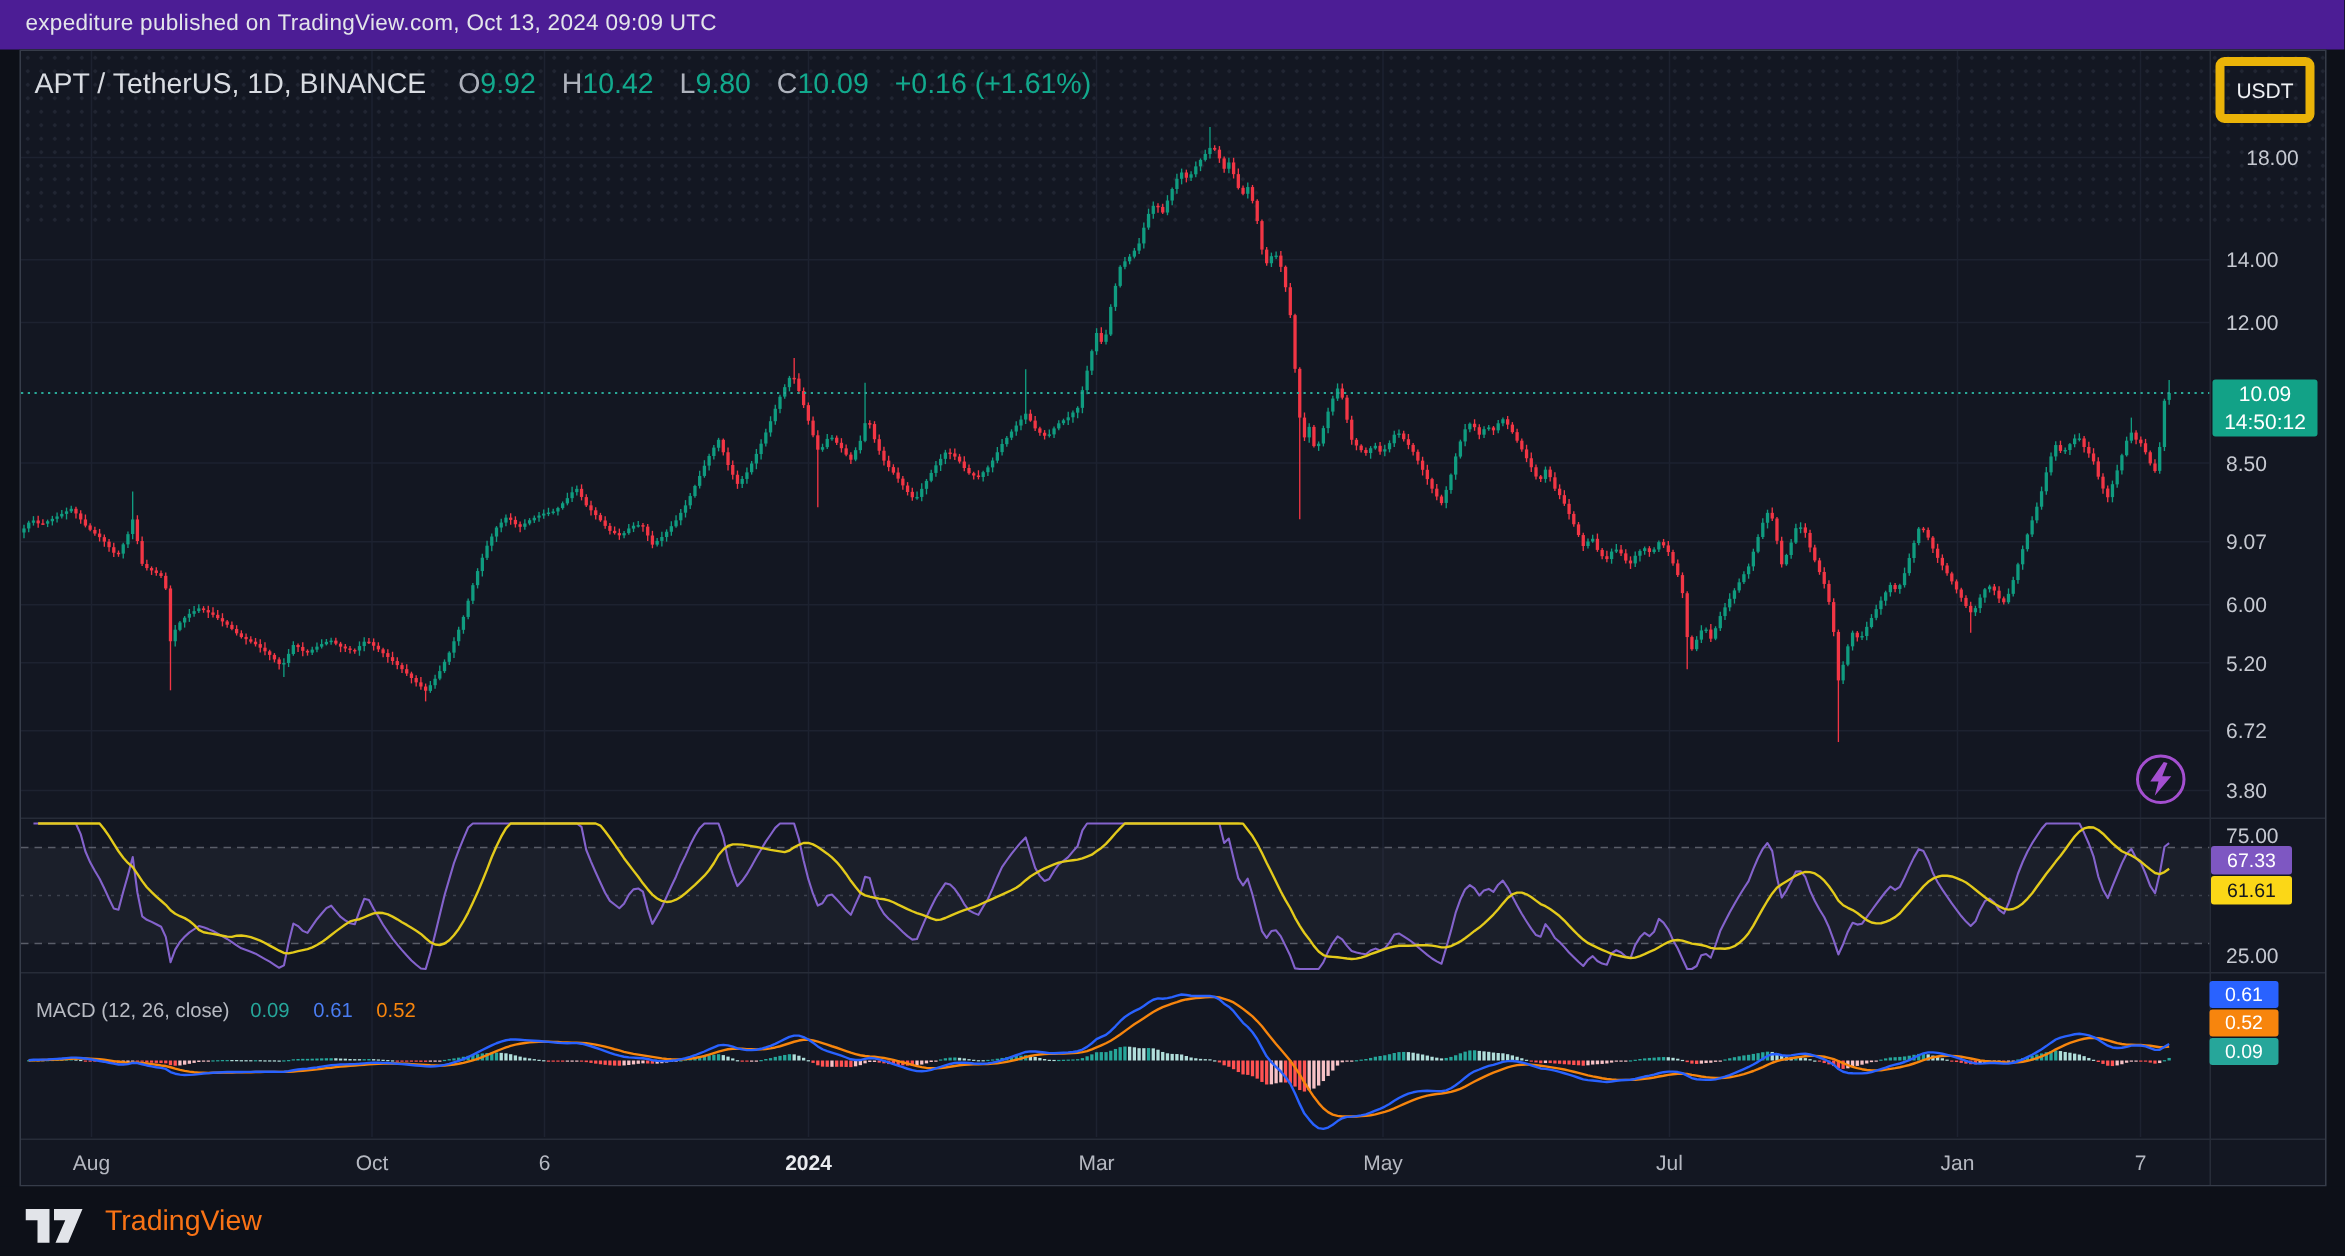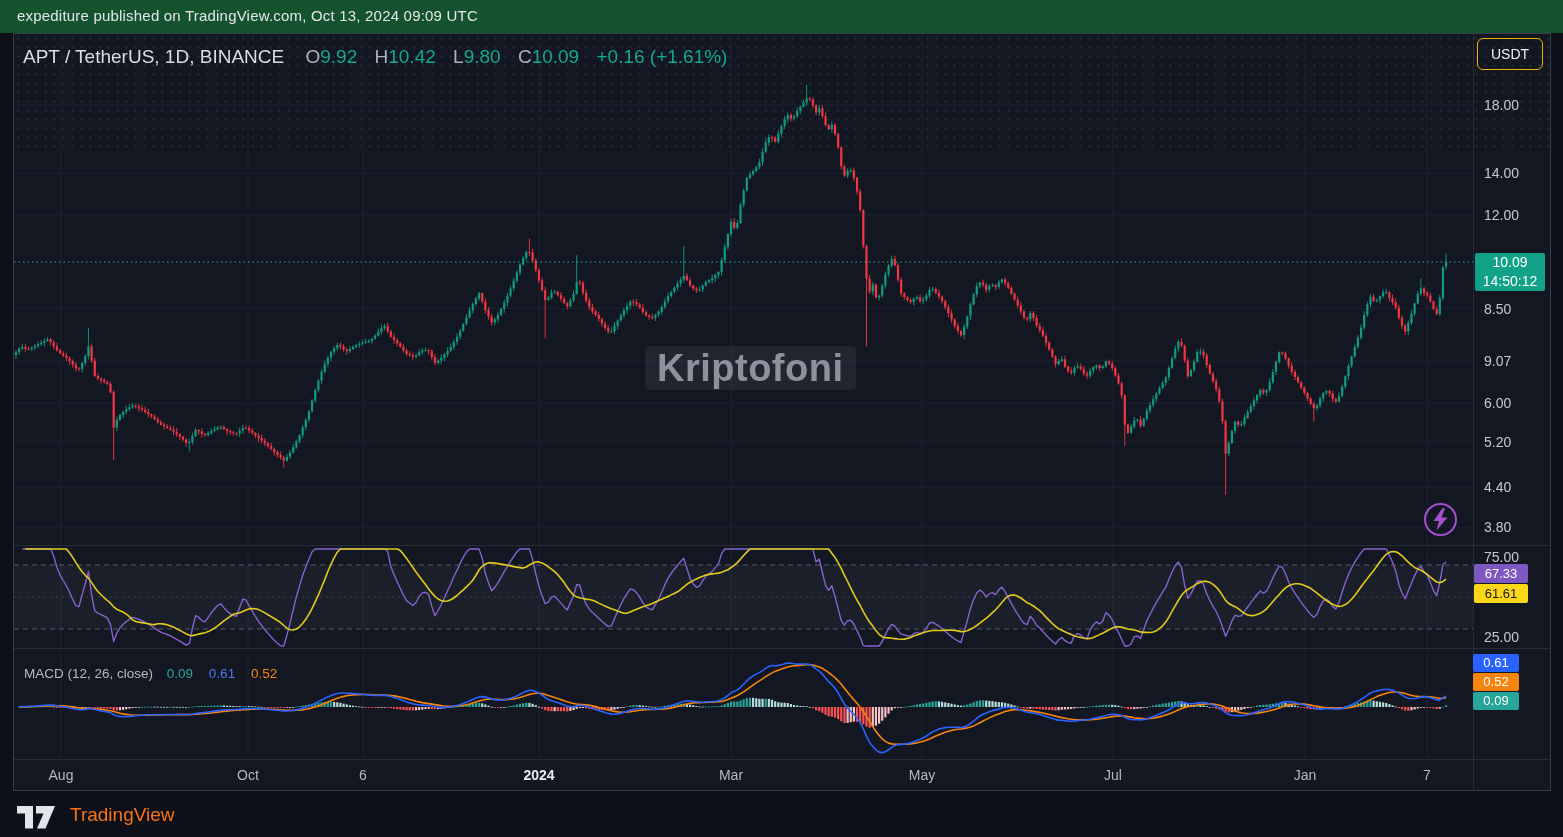--- a/index.html
+++ b/index.html
@@ -1,30 +1,30 @@
 <!DOCTYPE html>
 <html><head>
 <meta charset="utf-8">
 <style>
   html,body{margin:0;padding:0;background:#0d1018;width:1563px;height:837px;overflow:hidden;
     font-family:"Liberation Sans","DejaVu Sans",sans-serif;-webkit-font-smoothing:antialiased;}
   .page{position:relative;width:1563px;height:837px;background:#0d1018;}
-  .topbar{position:absolute;left:0;top:0;width:1563px;height:33px;background:#14532d;}
+  .topbar{position:absolute;left:0;top:0;width:1563px;height:33px;background:#4c1d95;}
   .topbar .txt{position:absolute;left:17px;top:7px;font-size:15px;color:#e3e5ea;letter-spacing:.2px;}
   .widget{position:absolute;left:13px;top:33px;width:1538px;height:758px;background:#131722;}
   .dots{position:absolute;left:14px;top:34px;width:1536px;height:120px;pointer-events:none;
     background-image:radial-gradient(rgba(160,170,200,0.10) 1px, transparent 1.2px);background-size:9px 9px;}
   svg.chart{position:absolute;left:0;top:0;width:1563px;height:837px;display:block;}
   .legend{position:absolute;left:23px;top:46px;height:18px;font-size:19px;white-space:nowrap;}
   .legend .sym{color:#d9dce2;margin-right:16px;}
   .legend .k{color:#aeb2bc;}
   .legend .v{color:#12a98d;margin-right:12px;}
   .legend .chg{color:#12a98d;}
-  .usdt{position:absolute;left:1477px;top:38px;width:66px;height:32px;background:transparent;
-    border:1px solid #eab308;border-radius:6px;color:#eef0f3;font-size:14px;
+  .usdt{position:absolute;left:1477px;top:38px;width:66px;height:44px;background:transparent;
+    border:6px solid #eab308;border-radius:6px;color:#eef0f3;font-size:14px;
     font-family:inherit;text-align:center;line-height:29px;cursor:pointer;}
   .axis-label{position:absolute;left:1484px;width:62px;height:18px;font-size:14px;color:#c6c9d1;line-height:18px;}
   .time-label{position:absolute;top:766px;width:60px;text-align:center;font-size:14px;color:#b5b8c1;line-height:18px;}
   .time-label.bold{color:#e9ebef;font-weight:bold;text-align:center;}
   .price-badge{position:absolute;left:1475px;top:253px;width:70px;height:38px;border-radius:2px;
     text-align:center;color:#fff;font-size:14px;line-height:19px;}
   .mini-badge{position:absolute;left:1474px;width:54px;height:19px;border-radius:2px;text-align:center;
     font-size:13px;line-height:19px;color:#fff;}
   .macd-badge{position:absolute;left:1473px;width:46px;height:18px;border-radius:2px;text-align:center;
     font-size:13px;line-height:18px;color:#fff;}
@@ -1460,28 +1460,28 @@
     <span class="k">O</span><span class="v">9.92</span>
     <span class="k">H</span><span class="v">10.42</span>
     <span class="k">L</span><span class="v">9.80</span>
     <span class="k">C</span><span class="v">10.09</span>
     <span class="chg">+0.16 (+1.61%)</span>
   </div>
 
   <button class="usdt">USDT</button>
 
   <div id="price-axis">
-      <div class="axis-label" style="top: 96px;">18.00</div>
+      <div class="axis-label" style="top: 96px; text-align: center;">18.00</div>
       <div class="axis-label" style="top: 164.183px;">14.00</div>
       <div class="axis-label" style="top: 206.004px;">12.00</div>
       <div class="axis-label" style="top: 299.561px;">8.50</div>
       <div class="axis-label" style="top: 352.236px;">9.07</div>
       <div class="axis-label" style="top: 394.058px;">6.00</div>
       <div class="axis-label" style="top: 432.881px;">5.20</div>
-      <div class="axis-label" style="top: 478.204px;">4.40</div>
+      <div class="axis-label" style="top: 478.204px;">6.72</div>
       <div class="axis-label" style="top: 517.978px;">3.80</div>
       <div class="axis-label" style="top: 548px;">75.00</div>
       <div class="axis-label" style="top: 628px;">25.00</div>
     </div>
 
   <div class="price-badge" id="price-badge" style="background: rgb(18, 162, 135);">
     <div>10.09</div>
     <div>14:50:12</div>
   </div>
 
@@ -1505,21 +1505,20 @@
       <div class="time-label" style="left: 218px;">Oct</div>
       <div class="time-label" style="left: 333px;">6</div>
       <div class="time-label bold" style="left: 509px;">2024</div>
       <div class="time-label" style="left: 701px;">Mar</div>
       <div class="time-label" style="left: 892px;">May</div>
       <div class="time-label" style="left: 1083px;">Jul</div>
       <div class="time-label" style="left: 1275px;">Jan</div>
       <div class="time-label" style="left: 1397px;">7</div>
     </div>
 
-  <div class="watermark">Kriptofoni</div>
 
   <button class="boost">
     <svg width="29" height="29" viewBox="0 0 29 29">
       <polygon points="16.5,3 7.5,16 13,16 10.5,25.5 21.5,12.5 15.5,12.5 19,3.6" fill="#a44fd0"></polygon>
     </svg>
   </button>
 
   <div class="footer">
     <svg width="44" height="23" viewBox="0 0 44 23">
       <path d="M0 0 H16 V22.5 H8 V7.5 H0 Z" fill="#e2e4e9"></path>

